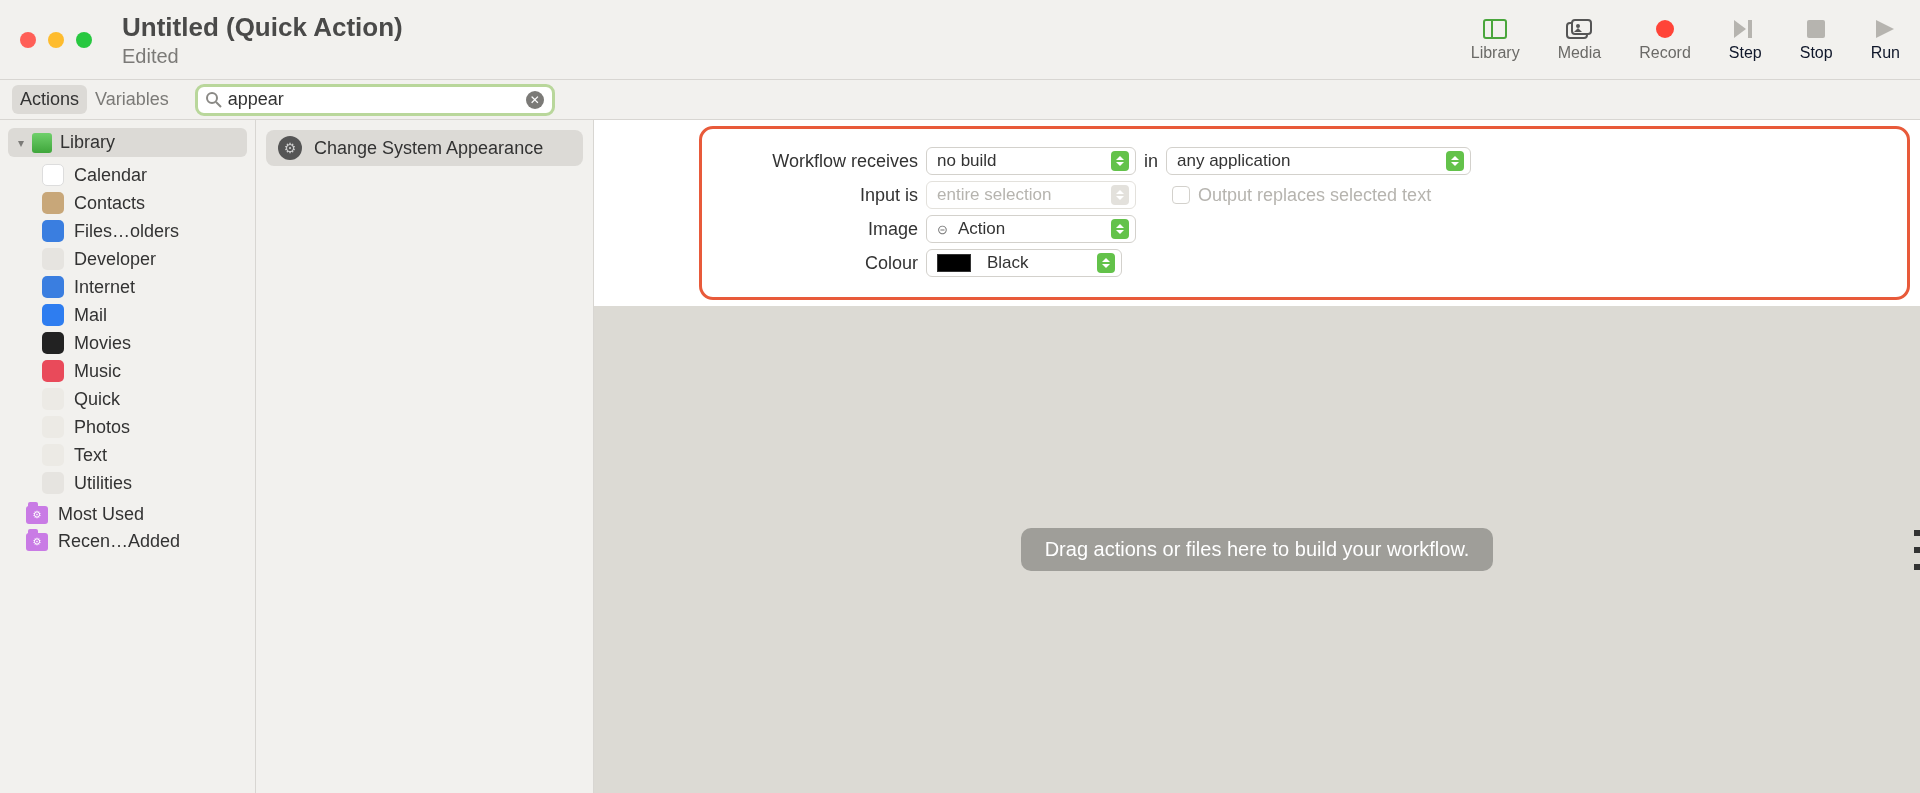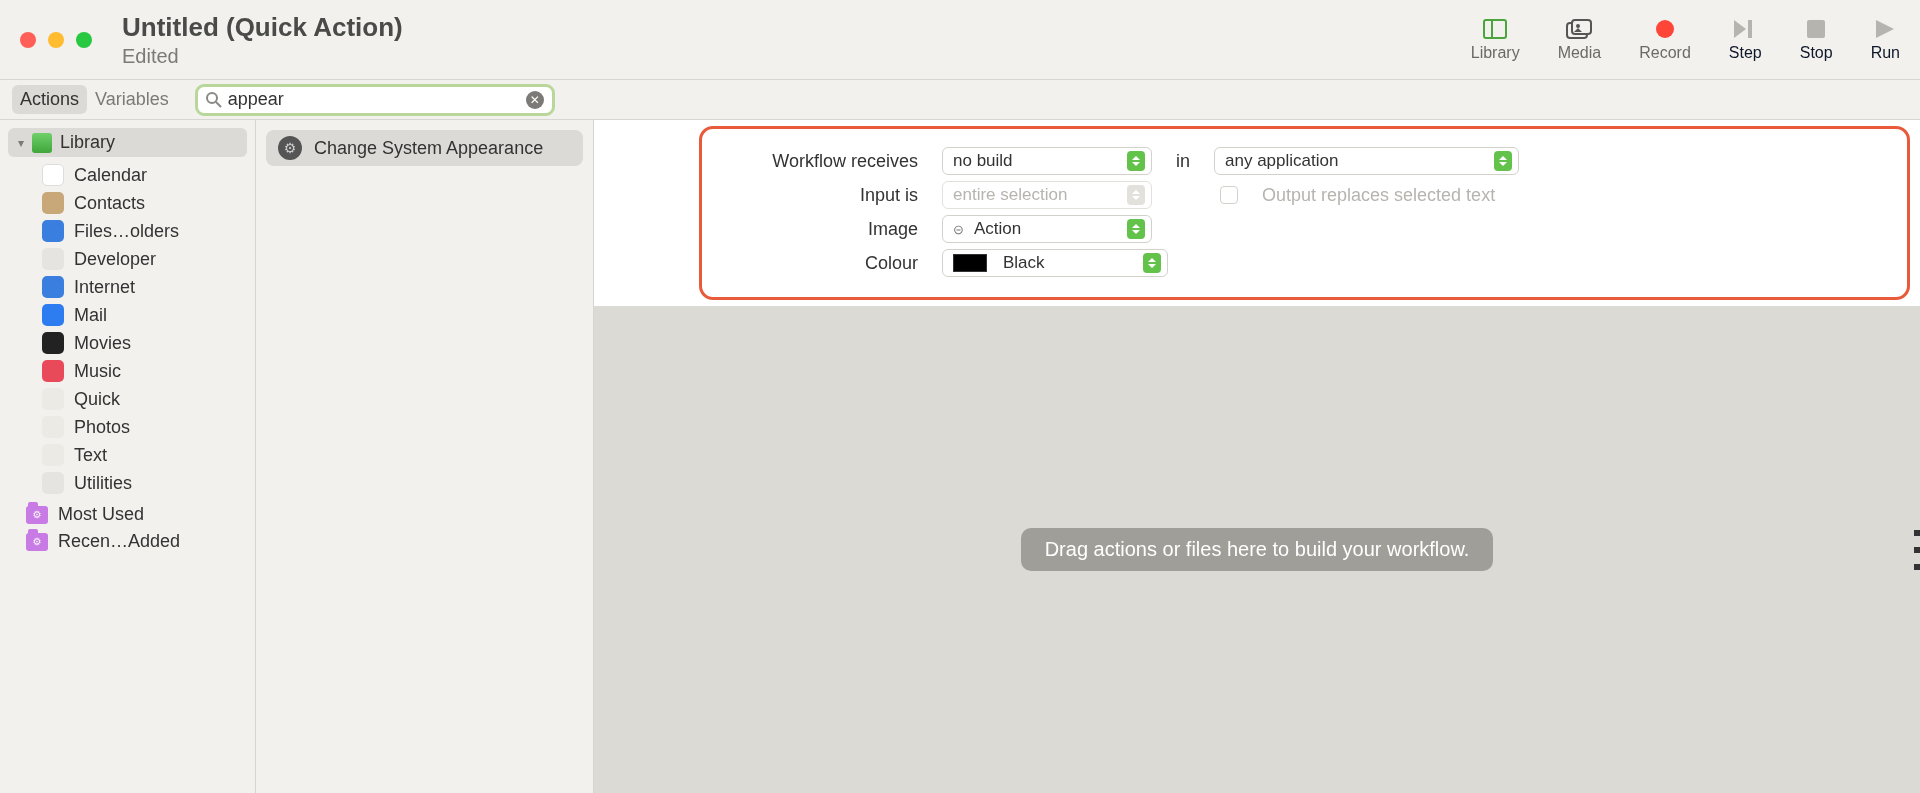--- a/index.html
+++ b/index.html
@@ -102,21 +102,21 @@
 
 .canvas { flex:1; display:flex; flex-direction:column; background:#fff; }
 
 .config-box {
   margin:6px 10px 6px 105px;
   border:3px solid #e85a3a;
   border-radius:14px;
   padding:12px 18px 14px 16px;
   background:#fff;
 }
-.cfg-row { display:flex; align-items:center; gap:24px; font-size:18px; color:#333; margin:6px 0; }
+.cfg-row { display:flex; align-items:center; gap:8px; font-size:18px; color:#333; margin:6px 0; }
 .cfg-label { width: 200px; text-align:right; color:#333; }
 .select {
   display:flex; align-items:center; gap:10px;
   border:1px solid #d3d1cc; border-radius:6px; padding:2px 6px 2px 10px;
   background:#fff; min-height:28px; font-size:17px;
 }
 .select .stepper {
   width:18px; height:20px; border-radius:4px; background:#63c24a;
   display:flex; flex-direction:column; align-items:center; justify-content:center;
 }
@@ -365,21 +365,21 @@
         <div class="select" style="width:210px">
           <span style="font-size:13px;color:#777">⊝</span>
           <span>Action</span>
           <span style="flex:1"></span>
             <span class="stepper"></span>
         </div>
       </div>
 
       <div class="cfg-row">
         <span class="cfg-label">Colour</span>
-        <div class="select" style="width:226px">
+        <div class="select" style="width:196px">
           <span class="swatch"></span>
           <span>Black</span>
           <span style="flex:1"></span>
             <span class="stepper"></span>
         </div>
       </div>
 
     </div>
 
     <div class="drop-area">

